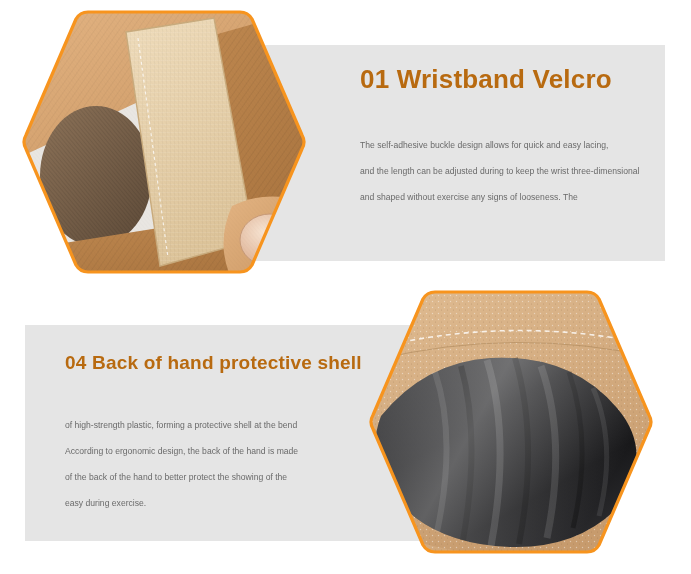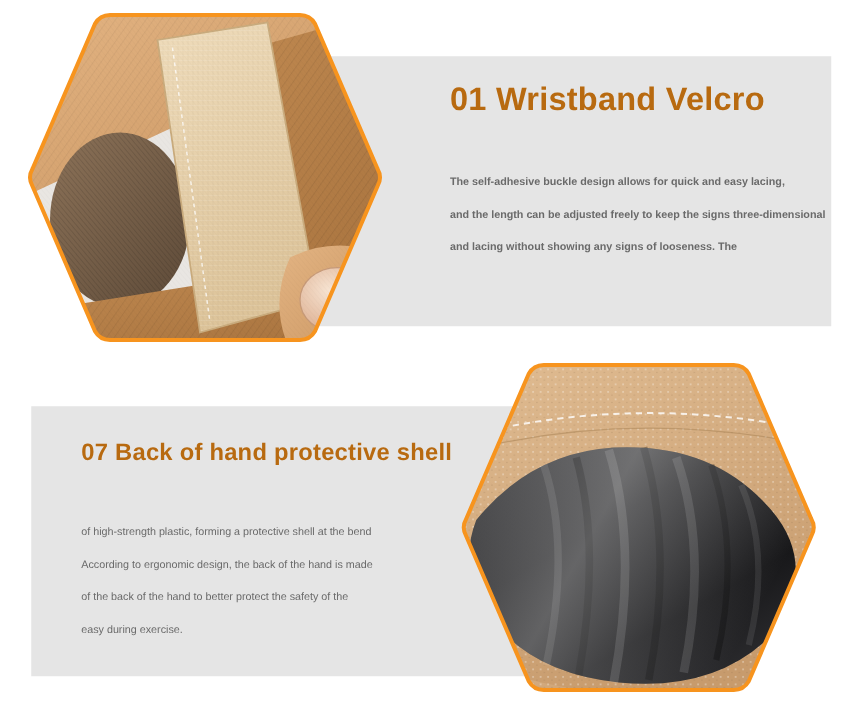--- a/index.html
+++ b/index.html
@@ -29,21 +29,21 @@
     color: #b86a10;
     font-weight: bold;
     letter-spacing: .2px;
     white-space: nowrap;
   }
   #heading-1 { left: 360px; top: 64px; font-size: 26px; }
   #heading-2 { left: 65px;  top: 352px; font-size: 19px; }
 
   
   .body-copy { position: absolute; color: #6a6a6a; font-size: 8.6px; }
-  #body-1 { left: 360px; top: 132px; width: 290px; font-weight: bold; }
+  #body-1 { left: 360px; top: 132px; width: 290px; }
   #body-2 { left: 65px;  top: 412px; width: 290px; }
   .body-copy .line { line-height: 26px; white-space: nowrap; }
 </style>
 </head>
 <body>
 
 <div class="page">
 
   <div class="panel" id="panel-1"></div>
 
@@ -114,22 +114,22 @@
         <rect x="0" y="0" width="292" height="276" fill="url(#fineweave1)" opacity=".12"></rect>
       </g>
       <path d="M70 4 H222 A14 14 0 0 1 234 11 L284 127 A14 14 0 0 1 284 141 L234 257 A14 14 0 0 1 222 264 H70 A14 14 0 0 1 58 257 L8 141 A14 14 0 0 1 8 127 L58 11 A14 14 0 0 1 70 4 Z" fill="none" stroke="#f7941e" stroke-width="3.2" stroke-linejoin="round"></path>
     </svg>
   </div>
 
   <div class="heading" id="heading-1">01 Wristband Velcro</div>
 
   <div class="body-copy" id="body-1">
     <div class="line">The self-adhesive buckle design allows for quick and easy lacing,</div>
-    <div class="line">and the length can be adjusted freely to keep the signs three-dimensional</div>
-    <div class="line">and lacing without showing any signs of looseness. The</div>
+    <div class="line">and the length can be adjusted during to keep the wrist three-dimensional</div>
+    <div class="line">and shaped without exercise any signs of looseness. The</div>
   </div>
 
   <div class="panel" id="panel-2"></div>
 
   <div class="hex-wrap" id="hex-2">
     <svg class="hex-svg" viewBox="0 0 292 276" xmlns="http://www.w3.org/2000/svg">
       <defs>
         <clipPath id="hexclip2">
           <path d="M70 4 H222 A14 14 0 0 1 234 11 L284 127 A14 14 0 0 1 284 141 L234 257 A14 14 0 0 1 222 264 H70 A14 14 0 0 1 58 257 L8 141 A14 14 0 0 1 8 127 L58 11 A14 14 0 0 1 70 4 Z"></path>
         </clipPath>
@@ -174,22 +174,22 @@
 
         <path d="M16 128 Q60 74 126 70 Q206 66 252 120 Q288 162 258 214 Q212 266 130 258 Q54 250 22 198 Q2 164 16 128 Z" fill="url(#gloss2)"></path>
 
         <path d="M0 236 Q70 266 150 268 Q230 270 292 240 V276 H0 Z" fill="url(#suede2)"></path>
         <path d="M0 236 Q70 266 150 268 Q230 270 292 240 V276 H0 Z" fill="url(#speck2)" opacity=".8"></path>
       </g>
       <path d="M70 4 H222 A14 14 0 0 1 234 11 L284 127 A14 14 0 0 1 284 141 L234 257 A14 14 0 0 1 222 264 H70 A14 14 0 0 1 58 257 L8 141 A14 14 0 0 1 8 127 L58 11 A14 14 0 0 1 70 4 Z" fill="none" stroke="#f7941e" stroke-width="3.2" stroke-linejoin="round"></path>
     </svg>
   </div>
 
-  <div class="heading" id="heading-2">07 Back of hand protective shell</div>
+  <div class="heading" id="heading-2">04 Back of hand protective shell</div>
 
   <div class="body-copy" id="body-2">
     <div class="line">of high-strength plastic, forming a protective shell at the bend</div>
     <div class="line">According to ergonomic design, the back of the hand is made</div>
-    <div class="line">of the back of the hand to better protect the safety of the</div>
+    <div class="line">of the back of the hand to better protect the showing of the</div>
     <div class="line">easy during exercise.</div>
   </div>
 
 </div>
 
 </body></html>

